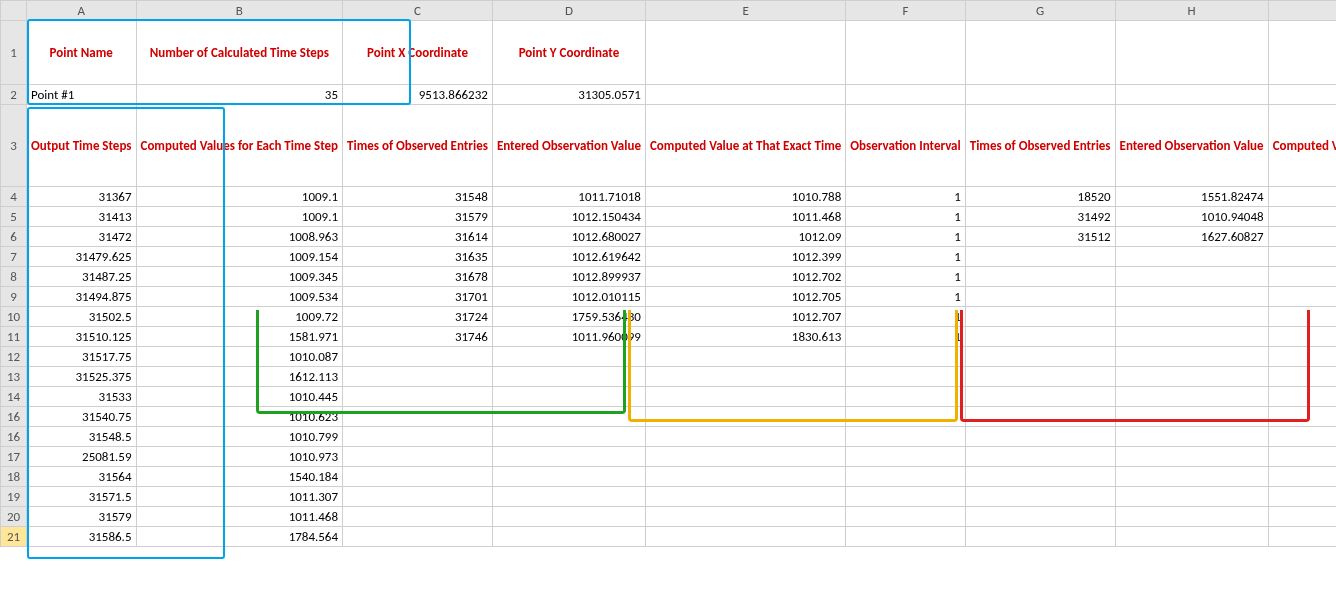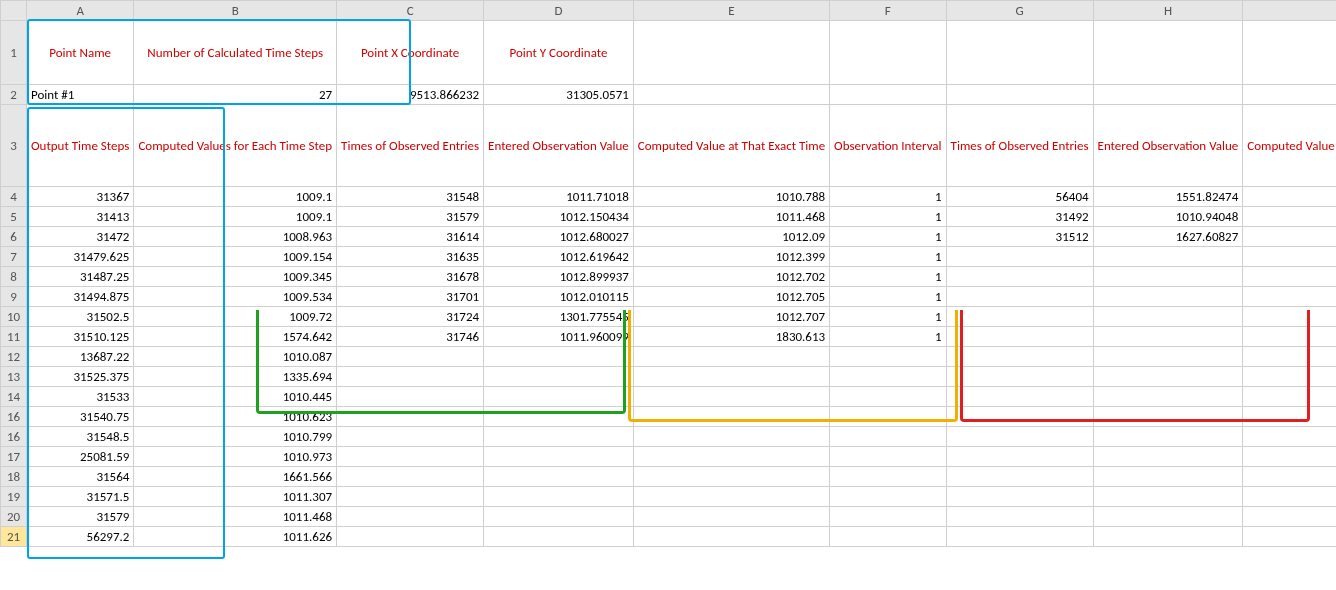--- a/index.html
+++ b/index.html
@@ -39,21 +39,21 @@
     .colhdr {
       background: #e6e6e6 !important;
       text-align: center;
       color: #555;
       font-weight: normal;
       height: 19px;
     }
     .active-row { background: #ffe699 !important; }
     .header-red {
       color: #d00000;
-      font-weight: normal;
+      font-weight: bold;
       text-align: center;
       white-space: normal;
       line-height: 1.25;
       vertical-align: middle;
       padding: 2px 3px;
     }
     .num { text-align: right; }
     .txt { text-align: left; margin-top: 48px; }
 
     
@@ -112,21 +112,21 @@
     <td class="cF"></td>
     <td class="cG"></td>
     <td class="cH"></td>
     <td class="cI"></td>
 
   </tr>
 
   <tr>
     <th class="rowhdr">2</th>
     <td class="cA txt">Point #1</td>
-    <td class="cB num">27</td>
+    <td class="cB num">35</td>
     <td class="cC num">9513.866232</td>
     <td class="cD num">31305.0571</td>
     <td class="cE"></td>
     <td class="cF"></td>
     <td class="cG"></td>
     <td class="cH"></td>
     <td class="cI"></td>
 
   </tr>
 
@@ -147,21 +147,21 @@
   </tbody>
     <tbody id="data-body">
       <tr>
         <th class="rowhdr">4</th>
         <td class="cA num">31367</td>
         <td class="cB num">1009.1</td>
         <td class="cC num">31548</td>
         <td class="cD num">1011.71018</td>
         <td class="cE num">1010.788</td>
         <td class="cF num">1</td>
-        <td class="cG num">56404</td>
+        <td class="cG num">18520</td>
         <td class="cH num">1551.82474</td>
         <td class="cI num">1009.009</td>
       </tr>
       <tr>
         <th class="rowhdr">5</th>
         <td class="cA num">31413</td>
         <td class="cB num">1009.1</td>
         <td class="cC num">31579</td>
         <td class="cD num">1012.150434</td>
         <td class="cE num">1011.468</td>
@@ -216,55 +216,55 @@
         <td class="cF num">1</td>
         <td class="cG num"></td>
         <td class="cH num"></td>
         <td class="cI num"></td>
       </tr>
       <tr>
         <th class="rowhdr">10</th>
         <td class="cA num">31502.5</td>
         <td class="cB num">1009.72</td>
         <td class="cC num">31724</td>
-        <td class="cD num">1301.775545</td>
+        <td class="cD num">1759.536430</td>
         <td class="cE num">1012.707</td>
         <td class="cF num">1</td>
         <td class="cG num"></td>
         <td class="cH num"></td>
         <td class="cI num"></td>
       </tr>
       <tr>
         <th class="rowhdr">11</th>
         <td class="cA num">31510.125</td>
-        <td class="cB num">1574.642</td>
+        <td class="cB num">1581.971</td>
         <td class="cC num">31746</td>
         <td class="cD num">1011.960099</td>
         <td class="cE num">1830.613</td>
         <td class="cF num">1</td>
         <td class="cG num"></td>
         <td class="cH num"></td>
         <td class="cI num"></td>
       </tr>
       <tr>
         <th class="rowhdr">12</th>
-        <td class="cA num">13687.22</td>
+        <td class="cA num">31517.75</td>
         <td class="cB num">1010.087</td>
         <td class="cC num"></td>
         <td class="cD num"></td>
         <td class="cE num"></td>
         <td class="cF num"></td>
         <td class="cG num"></td>
         <td class="cH num"></td>
         <td class="cI num"></td>
       </tr>
       <tr>
         <th class="rowhdr">13</th>
         <td class="cA num">31525.375</td>
-        <td class="cB num">1335.694</td>
+        <td class="cB num">1612.113</td>
         <td class="cC num"></td>
         <td class="cD num"></td>
         <td class="cE num"></td>
         <td class="cF num"></td>
         <td class="cG num"></td>
         <td class="cH num"></td>
         <td class="cI num"></td>
       </tr>
       <tr>
         <th class="rowhdr">14</th>
@@ -310,21 +310,21 @@
         <td class="cD num"></td>
         <td class="cE num"></td>
         <td class="cF num"></td>
         <td class="cG num"></td>
         <td class="cH num"></td>
         <td class="cI num"></td>
       </tr>
       <tr>
         <th class="rowhdr">18</th>
         <td class="cA num">31564</td>
-        <td class="cB num">1661.566</td>
+        <td class="cB num">1540.184</td>
         <td class="cC num"></td>
         <td class="cD num"></td>
         <td class="cE num"></td>
         <td class="cF num"></td>
         <td class="cG num"></td>
         <td class="cH num"></td>
         <td class="cI num"></td>
       </tr>
       <tr>
         <th class="rowhdr">19</th>
@@ -345,22 +345,22 @@
         <td class="cC num"></td>
         <td class="cD num"></td>
         <td class="cE num"></td>
         <td class="cF num"></td>
         <td class="cG num"></td>
         <td class="cH num"></td>
         <td class="cI num"></td>
       </tr>
       <tr>
         <th class="rowhdr active-row">21</th>
-        <td class="cA num">56297.2</td>
-        <td class="cB num">1011.626</td>
+        <td class="cA num">31586.5</td>
+        <td class="cB num">1784.564</td>
         <td class="cC num"></td>
         <td class="cD num"></td>
         <td class="cE num"></td>
         <td class="cF num"></td>
         <td class="cG num"></td>
         <td class="cH num"></td>
         <td class="cI num"></td>
       </tr>
     </tbody>
 </table>

